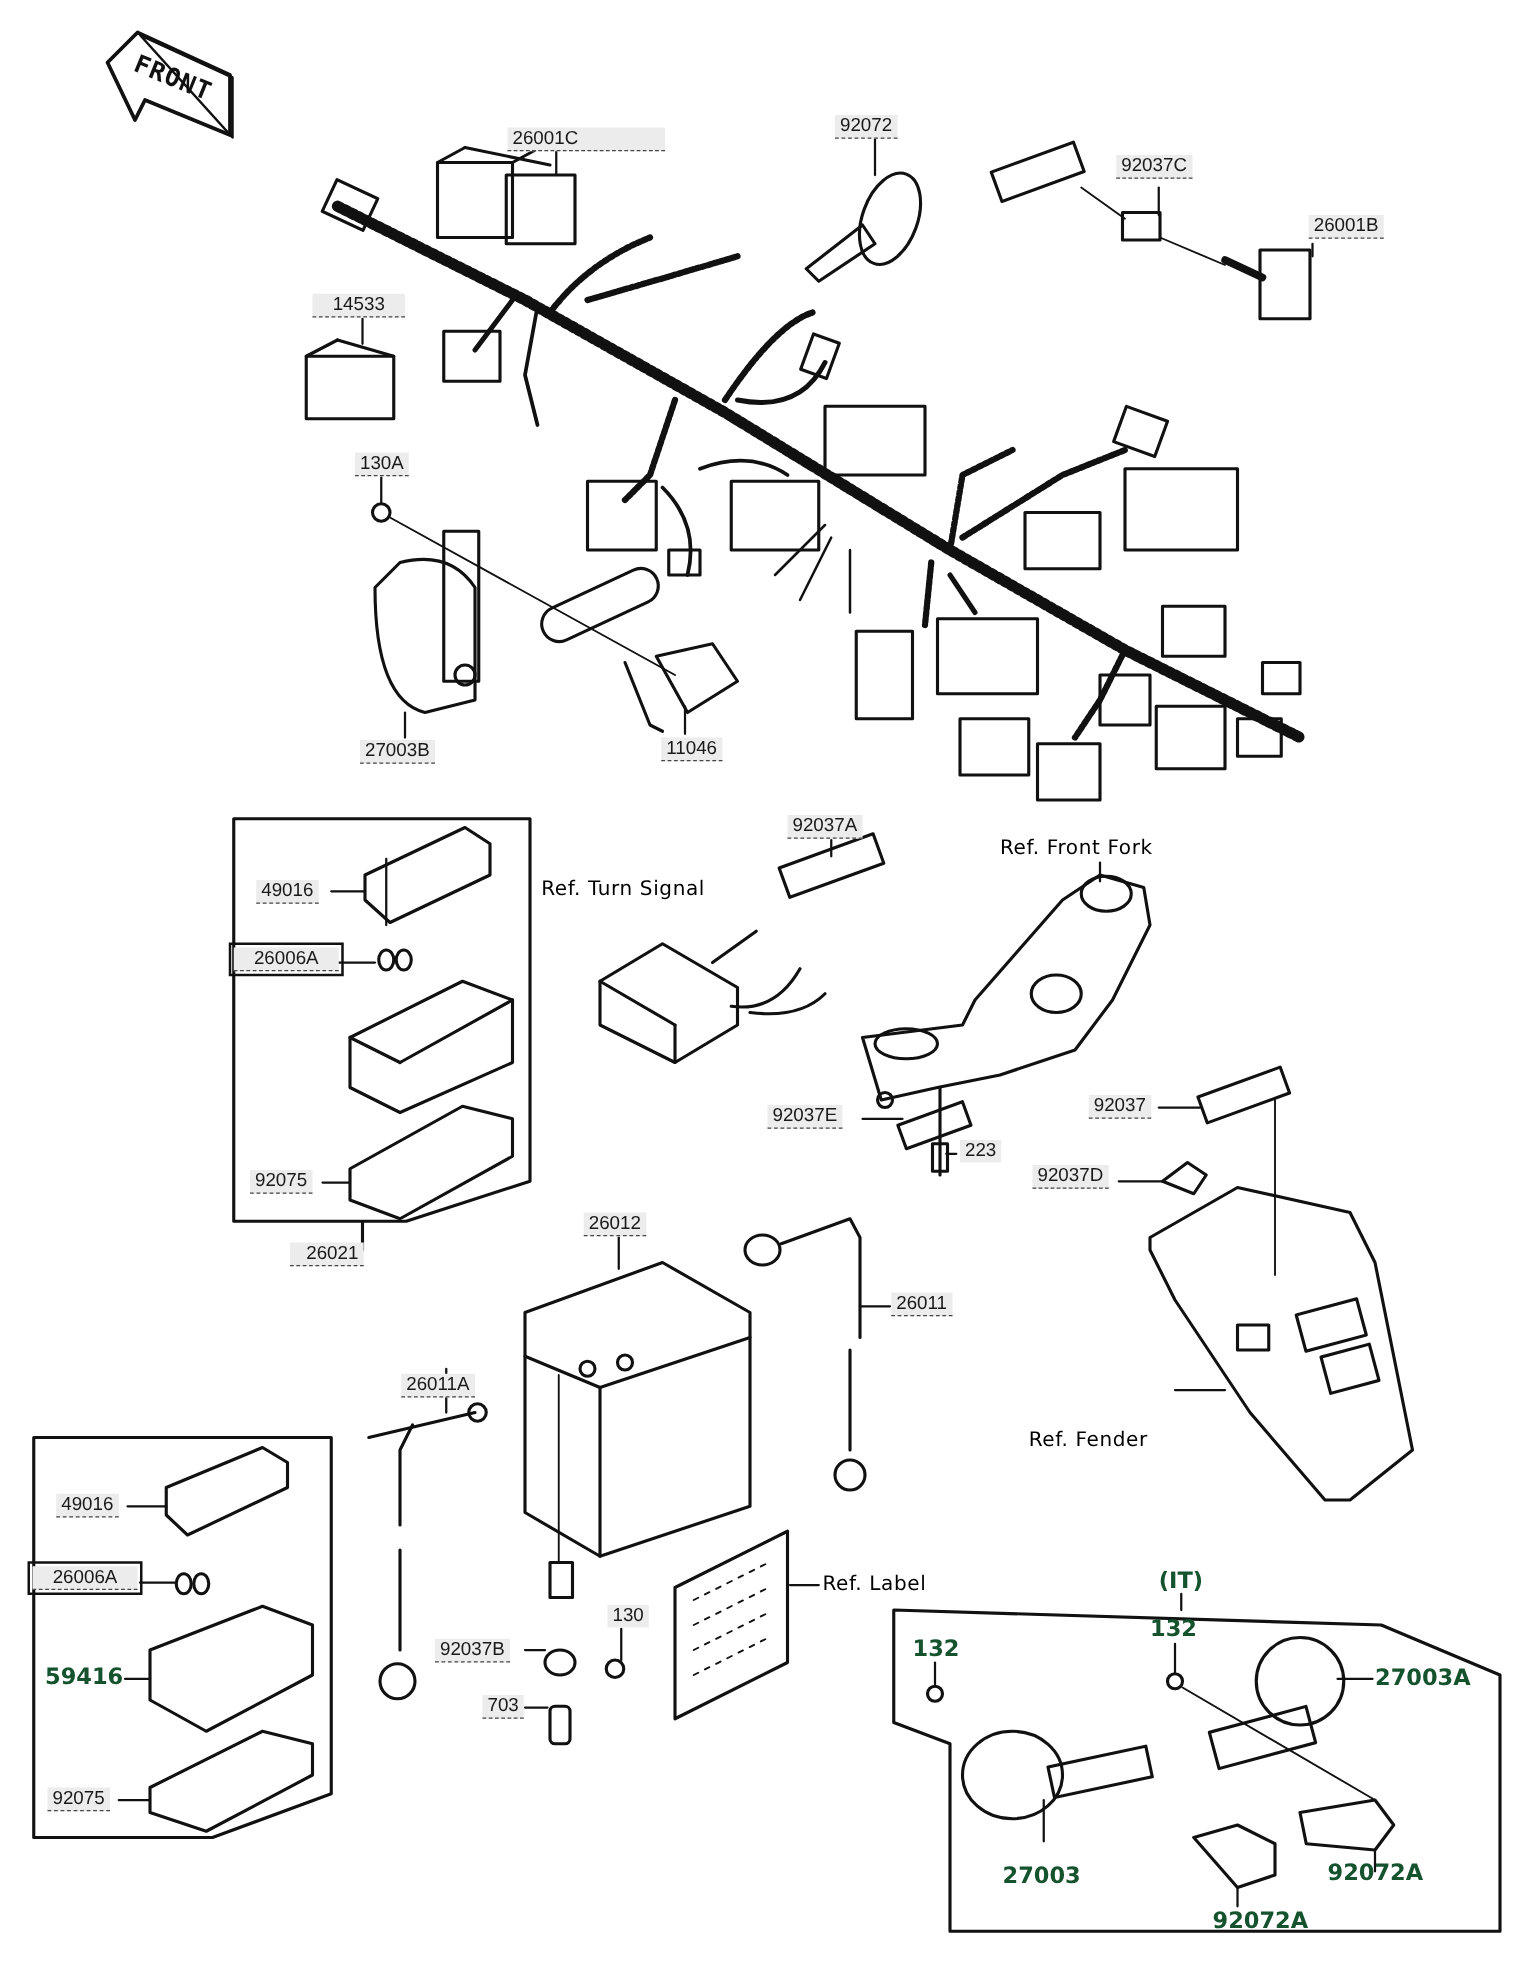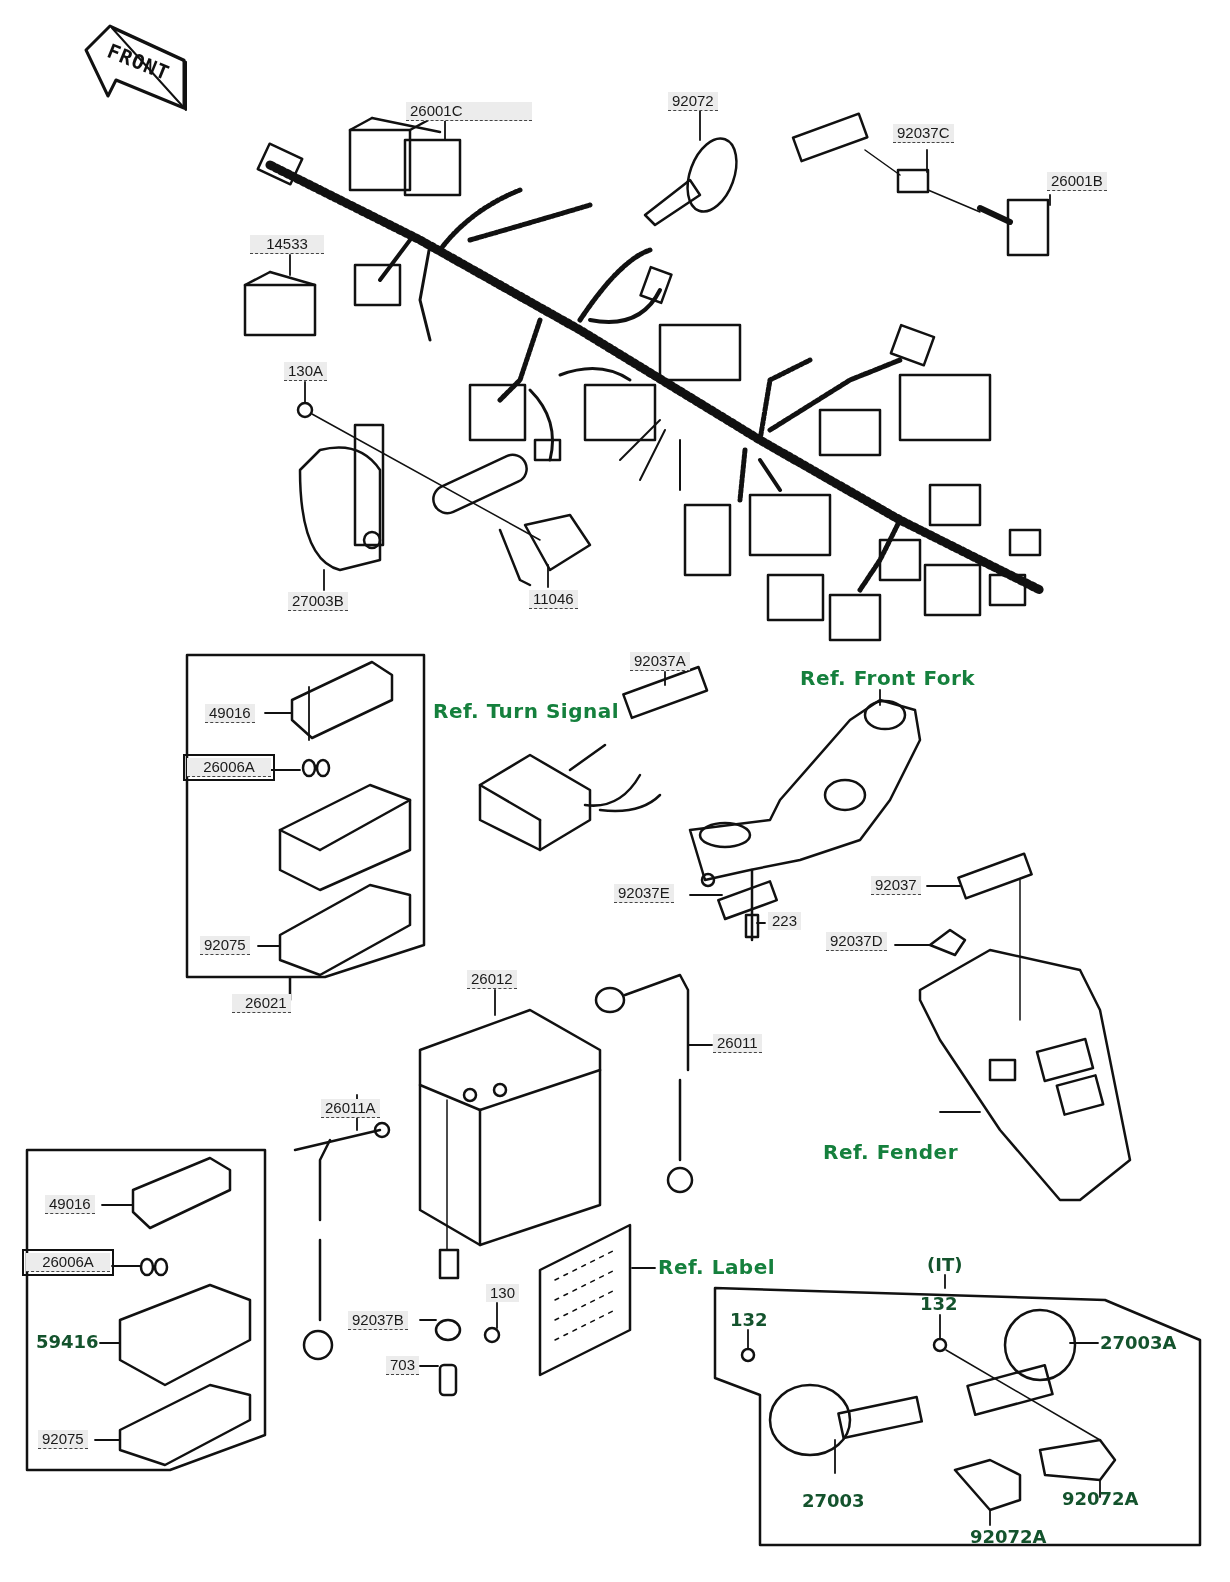--- a/index.html
+++ b/index.html
@@ -1,21 +1,21 @@
 <!DOCTYPE html>
 <html><head>
 <meta charset="utf-8">
 <style>
   html,body{margin:0;padding:0;background:#fff;}
   body{width:1230px;height:1582px;position:relative;overflow:hidden;font-family:"Liberation Sans",sans-serif;color:#111;}
   #art{position:absolute;left:0;top:0;width:1230px;height:1582px;}
   .pl{position:absolute;font-family:"Liberation Sans",sans-serif;font-size:15px;line-height:18px;background:#ececec;padding:0 4px;color:#1a1a1a;white-space:nowrap;border-bottom:1.5px dashed #444;}
   .pl.boxed{outline:2px solid #111;outline-offset:2px;}
   .bl{position:absolute;font-family:"DejaVu Sans",sans-serif;font-weight:bold;font-size:18px;line-height:20px;color:#14532d;white-space:nowrap;}
-  .ref{position:absolute;font-family:"DejaVu Sans",sans-serif;font-weight:bold;font-size:20px;line-height:20px;color:#15803d;white-space:nowrap;letter-spacing:.5px;}
+  .ref{position:absolute;font-family:"DejaVu Sans",sans-serif;font-weight:normal;font-size:16px;line-height:20px;color:#000000;white-space:nowrap;letter-spacing:.5px;}
   .front{position:absolute;left:86px;top:24px;width:104px;height:74px;}
   .front span{position:absolute;left:20px;top:26px;transform:rotate(22deg);font-family:"DejaVu Sans Mono",monospace;font-weight:bold;font-size:20px;letter-spacing:1px;}
 </style>
 </head>
 <body>
 
 <svg id="art" viewBox="0 0 1230 1582" xmlns="http://www.w3.org/2000/svg" fill="none" stroke="#111" stroke-width="2.5" stroke-linejoin="round" stroke-linecap="round">
 
   <g>
     <polygon points="86,50 110,26 184,60 184,108 116,80 108,96" stroke-width="3"></polygon>

